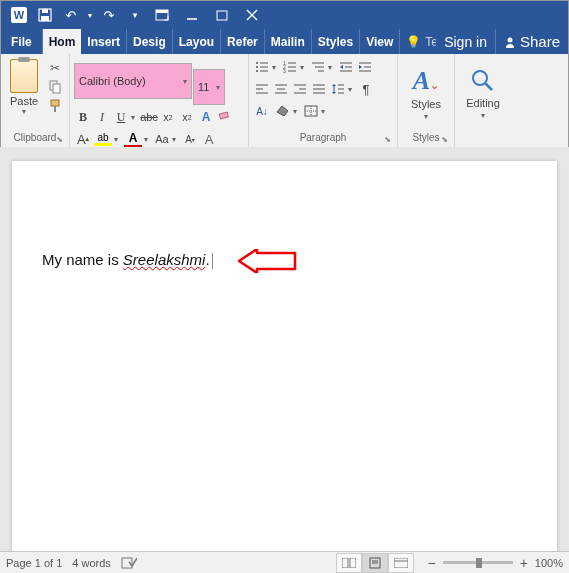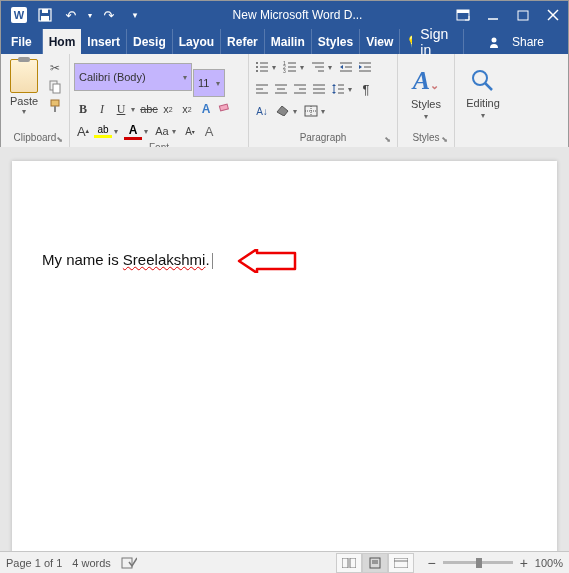--- a/index.html
+++ b/index.html
@@ -13,41 +13,41 @@
 .win-controls { display: flex; }
 .win-btn { width: 30px; height: 28px; display: flex; align-items: center; justify-content: center; color: #fff; font-size: 12px; }
 
 
 .tabsrow { background: #2b579a; height: 25px; display: flex; align-items: stretch; color: #fff; }
 .tab { padding: 0 6px; font-size: 12px; display: flex; align-items: center; border-right: 1px solid rgba(255,255,255,0.2); cursor: pointer; white-space: nowrap; font-weight: bold; }
 .tab.file { padding: 0 10px; }
 .tab.active { background: #f1f1f1; color: #0f172a; border-right: none; text-align: center; }
 .tellme { flex: 1; display: flex; align-items: center; gap: 4px; padding: 0 6px; color: #c8d4e8; font-size: 12px; white-space: nowrap; overflow: hidden; }
 .signin { padding: 0 8px; display: flex; align-items: center; font-size: 14px; }
-.share { padding: 0 24px; display: flex; align-items: center; gap: 12px; font-size: 12px; border-left: 1px solid rgba(255,255,255,0.2); }
+.share { padding: 0 8px; display: flex; align-items: center; gap: 4px; font-size: 15px; border-left: 1px solid rgba(255,255,255,0.2); }
 
 
 .ribbon { background: #f1f1f1; border-bottom: 1px solid #c6c6c6; height: 94px; display: flex; }
 .group { border-right: 1px solid #d4d4d4; display: flex; flex-direction: column; padding: 3px 4px 0; }
 .group-body { flex: 1; display: flex; gap: 2px; }
 .group-label { text-align: center; font-size: 10px; color: #666; height: 16px; line-height: 14px; position: relative; }
 .group-label .launcher { position: absolute; right: 2px; top: 2px; font-size: 8px; color: #888; }
 
 
 .clipboard-main { display: flex; flex-direction: column; align-items: center; width: 38px; }
 .paste-icon { width: 28px; height: 34px; border: 1px solid #b8860b; background: linear-gradient(#fff3d6,#f5deb3); border-radius: 2px; margin-top: 2px; position: relative; }
 .paste-icon::before { content: ""; position: absolute; top: -3px; left: 7px; width: 12px; height: 5px; background: #999; border-radius: 2px; }
 .paste-label { font-size: 11px; color: #444; margin-top: 2px; }
 .clip-side { display: flex; flex-direction: column; gap: 3px; padding: 3px 2px; }
 .small-icon { width: 16px; height: 16px; display: flex; align-items: center; justify-content: center; font-size: 12px; color: #555; }
 
 
 .font-rows { display: flex; flex-direction: column; gap: 2px; width: 170px; }
 .row { display: flex; align-items: center; gap: 1px; }
-.combo { border: 1px solid #ababab; background: #c4b5fd; height: 28px; font-size: 11px; display: flex; align-items: center; padding: 0 4px; color: #333; }
+.combo { border: 1px solid #ababab; background: #f9a8d4; height: 36px; font-size: 11px; display: flex; align-items: center; padding: 0 4px; color: #333; }
 .combo.font { width: 118px; }
 .combo.size { width: 32px; margin-top: 12px; }
 .combo .dd { margin-left: auto; font-size: 8px; color: #666; }
 .btn { width: 18px; height: 20px; display: flex; align-items: center; justify-content: center; font-size: 12px; color: #444; }
 .btn.bold { font-weight: bold; font-family: "Times New Roman"; }
 .btn.italic { font-style: italic; font-family: "Times New Roman"; }
 .btn.under { text-decoration: underline; font-family: "Times New Roman"; }
 .colorbar { width: 18px; height: 3px; }
 .color-btn { display: flex; flex-direction: column; align-items: center; width: 20px; }
 
@@ -56,21 +56,21 @@
 
 
 .big-btn { display: flex; flex-direction: column; align-items: center; justify-content: center; width: 48px; height: 72px; font-size: 11px; color: #444; gap: 2px; }
 .styles-icon { font-size: 26px; font-style: italic; font-family: "Times New Roman"; color: #3978c7; font-weight: bold; }
 .styles-icon .brush { font-size: 11px; color: #c77; font-style: normal; }
 
 
 .docwrap { position: absolute; top: 147px; left: 0; right: 0; bottom: 22px; background: #e6e6e6; overflow: hidden; }
 .page { background: #fff; margin: 14px 12px; height: 560px; box-shadow: 0 0 4px rgba(0,0,0,0.2); position: relative; padding: 90px 30px; }
 .doc-text { font-family: Calibri, sans-serif; font-size: 15px; color: #111; }
-.spellerr { text-decoration: underline wavy #d00 1px; }
+.spellerr { text-decoration: underline wavy #d00 1px; font-style: italic; }
 .cursor { display: inline-block; width: 1px; height: 16px; background: #888; vertical-align: text-bottom; margin-left: 2px; }
 .arrow { position: absolute; left: 225px; top: 88px; }
 
 
 .statusbar { position: absolute; bottom: 0; left: 0; right: 0; height: 22px; background: #f1f1f1; border-top: 1px solid #c6c6c6; display: flex; align-items: center; font-size: 11px; color: #555; padding: 0 6px; gap: 10px; }
 .statusbar .spacer { flex: 1; }
 .view-btns { display: flex; gap: 0; }
 .view-btn { width: 26px; height: 20px; border: 1px solid #ccc; display: flex; align-items: center; justify-content: center; font-size: 11px; background: #f8f8f8; }
 .view-btn.active { background: #d8d8d8; }
 .zoom { display: flex; align-items: center; gap: 4px; }
@@ -95,21 +95,20 @@
           <rect x="1" y="1" width="12" height="12" fill="none" stroke="#fff" stroke-width="1.2"></rect>
           <rect x="4" y="1" width="6" height="4" fill="#fff"></rect>
           <rect x="3" y="8" width="8" height="5" fill="#fff"></rect>
         </svg>
     </div>
     <div class="qat-btn">↶</div>
     <div class="qat-btn" style="width:10px;font-size:8px">▾</div>
     <div class="qat-btn">↷</div>
     <div class="qat-btn" style="font-size:9px">▾</div>
   </div>
-  <div class="title-text">New Microsoft Word D...</div>
   <div class="win-controls">
     <div class="win-btn">
       <svg width="14" height="12">
           <rect x="1" y="1" width="12" height="10" fill="none" stroke="#fff"></rect>
           <rect x="1" y="1" width="12" height="3" fill="#fff"></rect>
           <path d="M9 11 L13 11 L13 7" fill="none" stroke="#fff"></path>
         </svg>
     </div>
     <div class="win-btn">
       <svg width="12" height="12">

